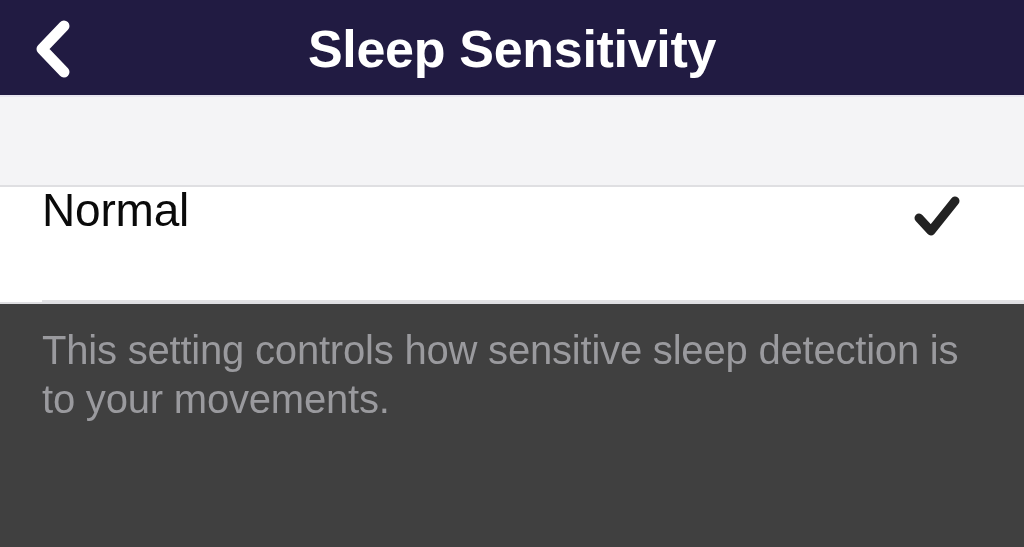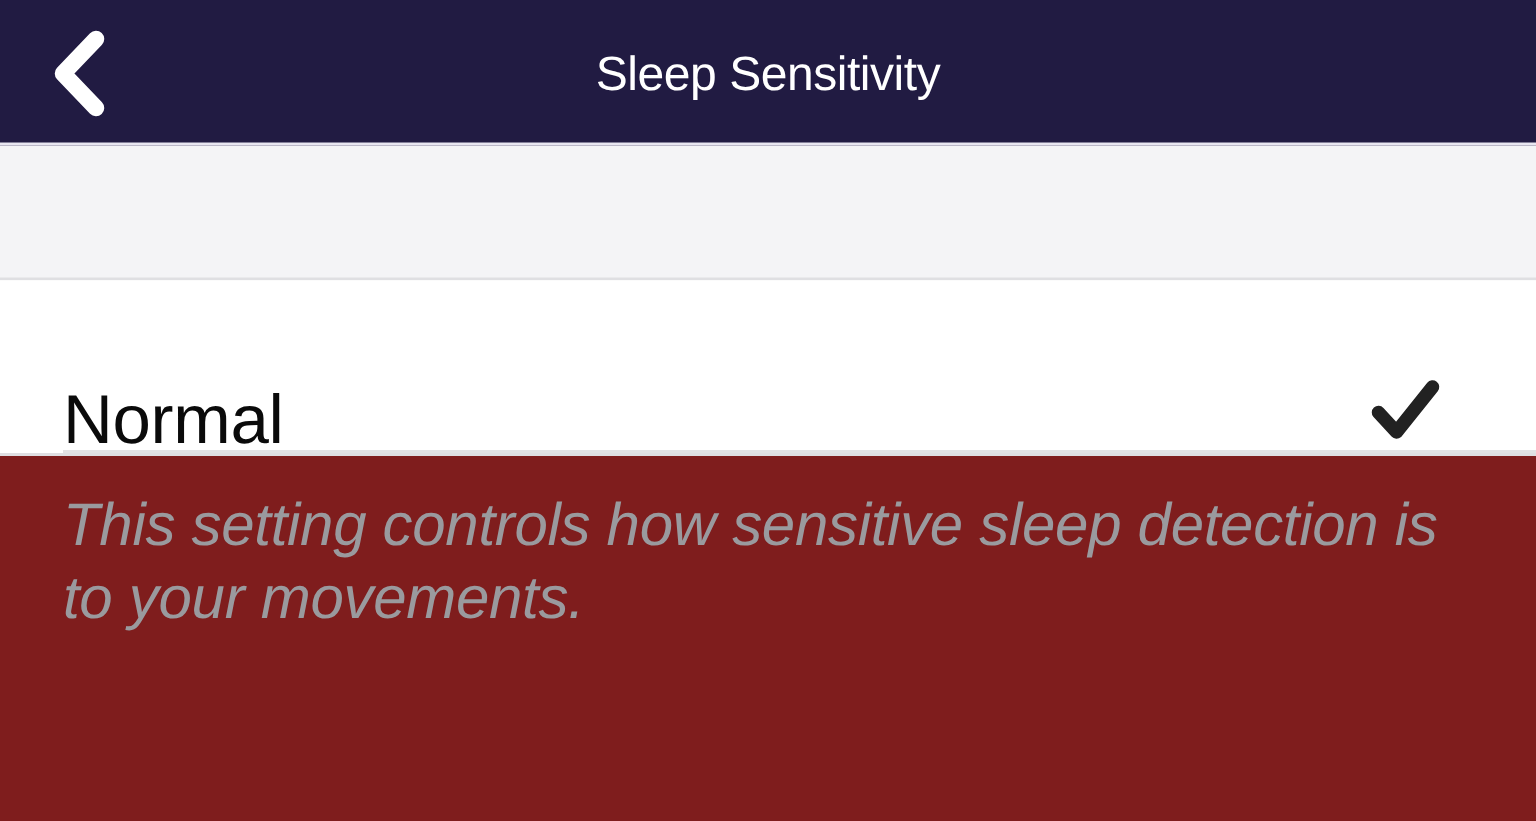--- a/index.html
+++ b/index.html
@@ -58,22 +58,22 @@
     border: none;
     padding: 0;
   }
   .back-chevron {
     display: block;
     width: 46px;
     height: 60px;
   }
   .nav-title {
     color: #ffffff;
-    font-size: 32px;
-    font-weight: normal;
+    font-size: 52px;
+    font-weight: bold;
     letter-spacing: -0.3px;
     line-height: 1;
     text-align: center;
     margin: 0;
     padding: 0 120px;
     white-space: nowrap;
   }
 
   
   .top-spacer {
@@ -87,21 +87,21 @@
   
   .options-list {
     background: #ffffff;
     border-bottom: 2px solid #dfdfe2;
     box-sizing: border-box;
   }
   .option-row {
     position: relative;
     height: 115px;
     display: flex;
-    align-items: flex-end;
+    align-items: flex-start;
     padding: 0 42px;
     box-sizing: border-box;
     background: #ffffff;
     cursor: pointer;
   }
   .option-row.with-divider::after {
     content: "";
     position: absolute;
     left: 42px;
     right: 0;
@@ -130,24 +130,23 @@
     width: 52px;
     height: 52px;
   }
   .check-wrap.hidden {
     visibility: hidden;
   }
 
   
   .footer-note {
     flex: 1 1 auto;
-    background: #7f1d1d;
+    background: #404040;
     padding: 22px 60px 0 42px;
     box-sizing: border-box;
-    font-style: italic;
   }
   .footer-text {
     margin: 0;
     font-size: 40px;
     line-height: 1.22;
     color: #9a9a9e;
     letter-spacing: -0.2px;
   }
 </style>
 </head>

